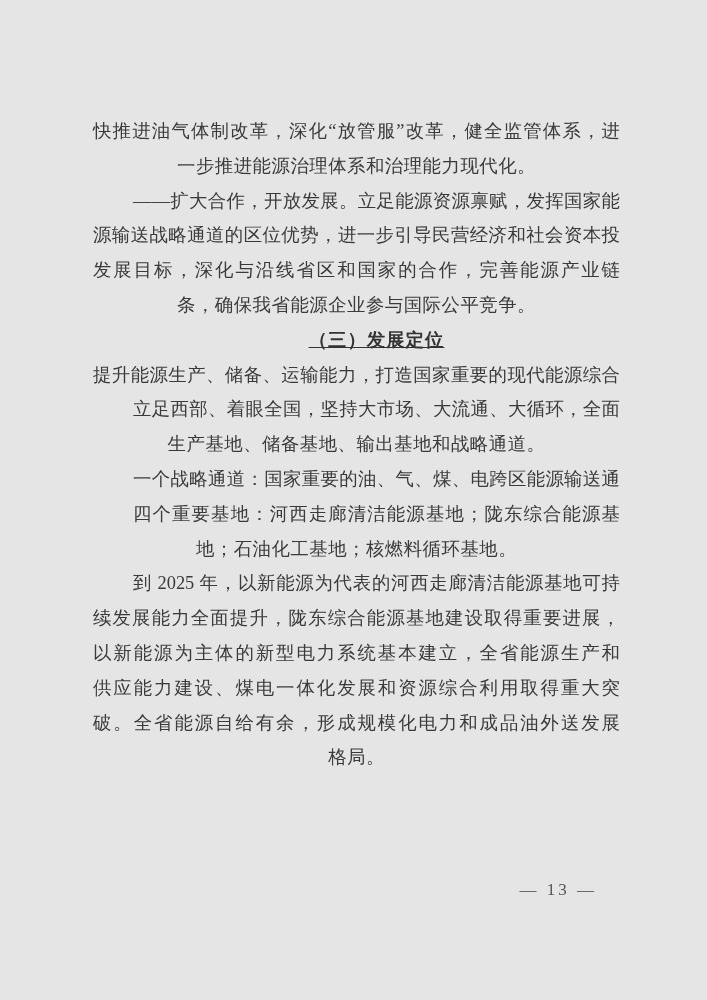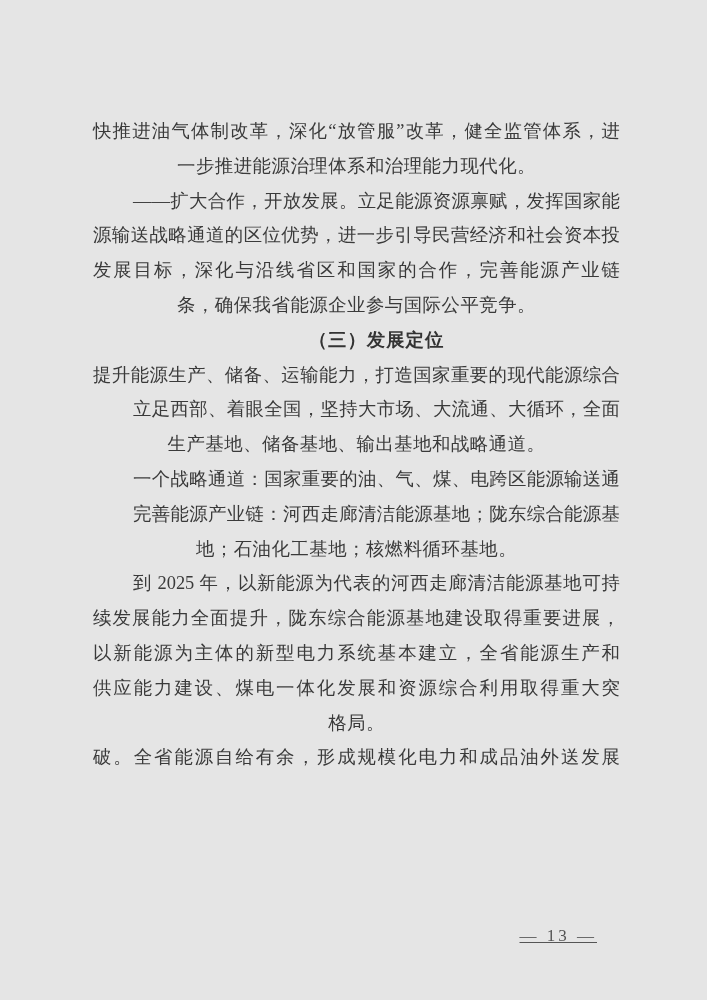--- a/index.html
+++ b/index.html
@@ -34,31 +34,31 @@
     text-align: justify;
     text-align-last: justify;
   }
   .indent {
     text-indent: 40px;
   }
   .heading {
     font-weight: bold;
     letter-spacing: 1px;
     color: #333333;
+    text-decoration: underline;
   }
   .footer {
     position: absolute;
-    top: 926px;
+    top: 880px;
     right: 110px;
     font-size: 17px;
     line-height: 20px;
     letter-spacing: 3px;
     color: #555555;
     white-space: nowrap;
-    text-decoration: underline;
   }
 </style>
 </head>
 <body>
 
 <div class="page">
   <div class="text-block">
 
     <div class="line just">快推进油气体制改革，深化“放管服”改革，健全监管体系，进</div>
     <div class="line">一步推进能源治理体系和治理能力现代化。</div>
@@ -70,27 +70,27 @@
 
     <div class="line heading indent">（三）发展定位</div>
 
     <div class="line just">提升能源生产、储备、运输能力，打造国家重要的现代能源综合</div>
     <div class="line just indent">立足西部、着眼全国，坚持大市场、大流通、大循环，全面</div>
     <div class="line">生产基地、储备基地、输出基地和战略通道。</div>
 
     <div class="line just indent">一个战略通道：国家重要的油、气、煤、电跨区能源输送通</div>
 
 
-    <div class="line just indent">完善能源产业链：河西走廊清洁能源基地；陇东综合能源基</div>
+    <div class="line just indent">四个重要基地：河西走廊清洁能源基地；陇东综合能源基</div>
     <div class="line">地；石油化工基地；核燃料循环基地。</div>
 
 
     <div class="line just indent">到 2025 年，以新能源为代表的河西走廊清洁能源基地可持</div>
     <div class="line just">续发展能力全面提升，陇东综合能源基地建设取得重要进展，</div>
     <div class="line just">以新能源为主体的新型电力系统基本建立，全省能源生产和</div>
     <div class="line just">供应能力建设、煤电一体化发展和资源综合利用取得重大突</div>
+    <div class="line just">破。全省能源自给有余，形成规模化电力和成品油外送发展</div>
     <div class="line">格局。</div>
-    <div class="line just">破。全省能源自给有余，形成规模化电力和成品油外送发展</div>
 
   </div>
 
   <div class="footer">— 13 —</div>
 </div>
 
 </body></html>

